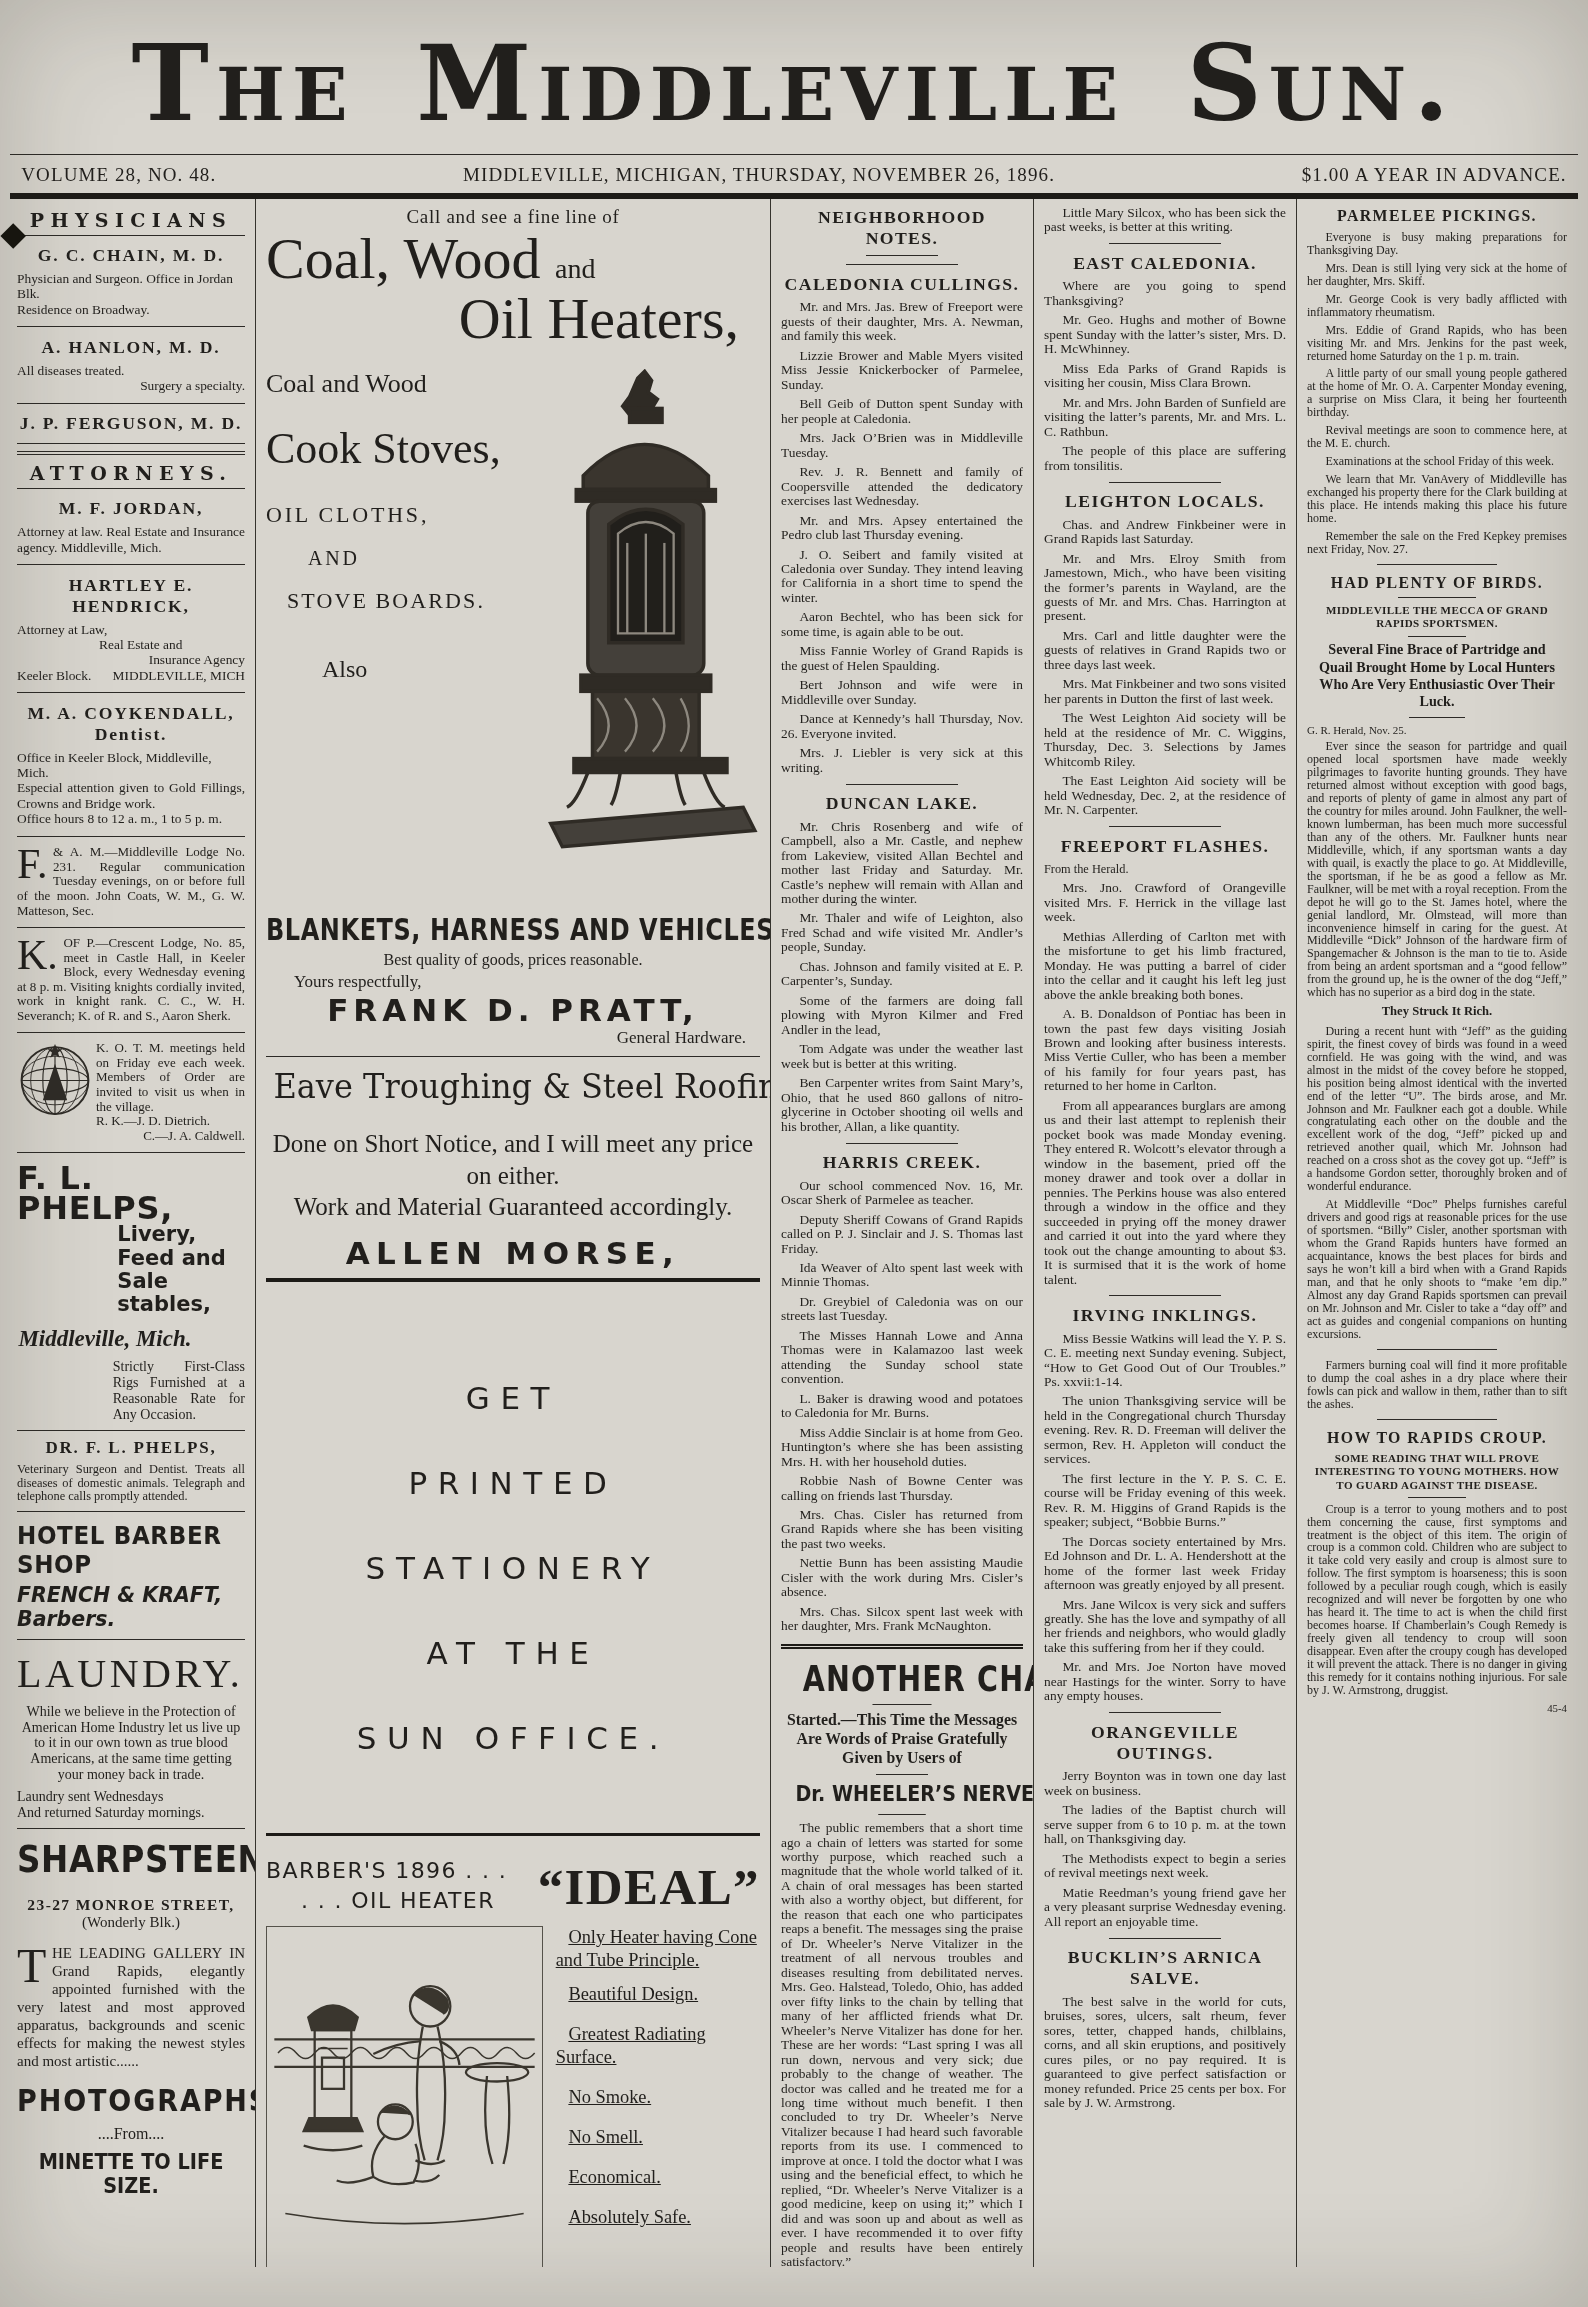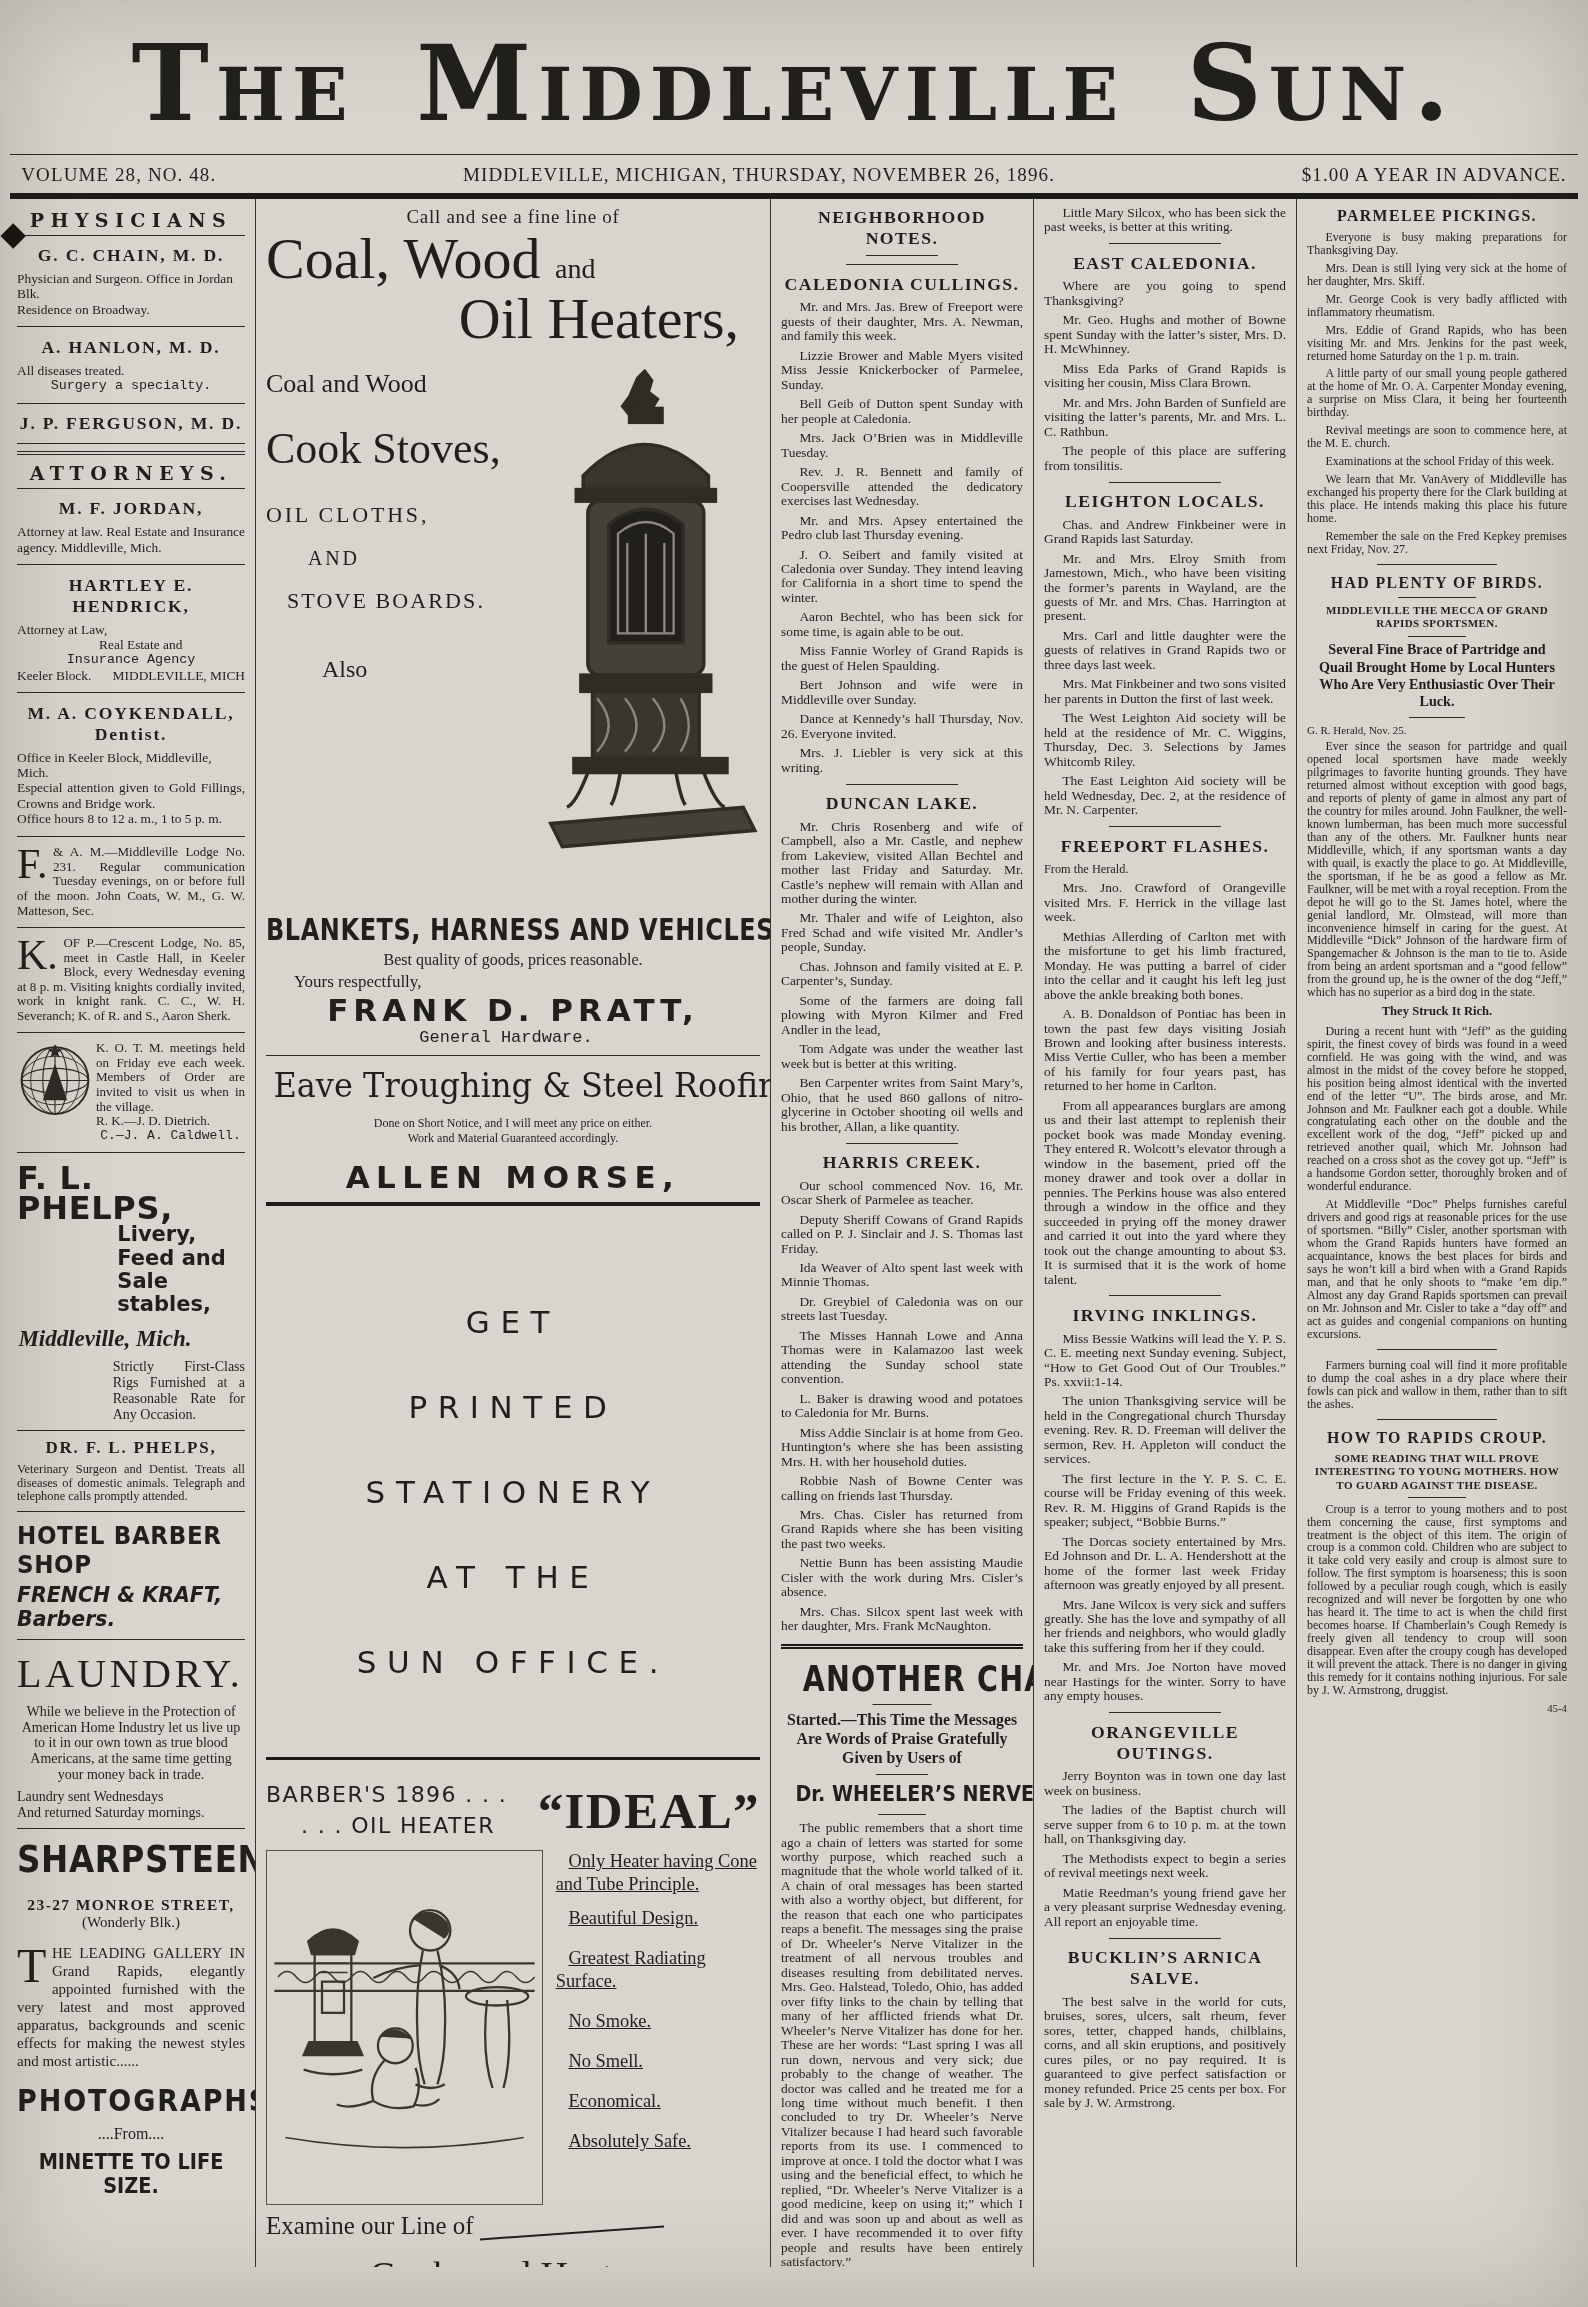--- a/index.html
+++ b/index.html
@@ -17,21 +17,21 @@
   .dateline .mid{flex:1;text-align:center;}
   
   .cols{display:flex;height:2068px;padding:0 7px;}
   .col{overflow:hidden;padding:7px 10px 0 10px;box-sizing:border-box;}
   .col + .col{border-left:1.4px solid #35332d;}
   .c1{width:248px;}
   .c2{width:515px;}
   .c3{width:263px;}
   .c4{width:263px;}
   .c5{width:281px;}
-  .ctr{text-align:center;} .rt{text-align:center;font-family:Liberation Mono, monospace;} .just{text-align:justify;}
+  .ctr{text-align:center;} .rt{text-align:right;} .just{text-align:justify;}
   hr.full{border:none;border-top:1.4px solid #2c2a26;margin:8.5px 0;}
   hr.thick{border:none;border-top:4.2px solid #1d1b17;margin:7px 0;}
   
   .c1{font-size:13.4px;}
   .dirhead{font-family:"DejaVu Serif",serif;font-weight:700;font-size:19px;letter-spacing:6.4px;
            text-align:center;padding:2.8px 0 4.2px;border-bottom:1.4px solid #2c2a26;}
   .dirhead.att{border-top:4.2px double #2c2a26;margin-top:7px;padding-top:7px;}
   .card{padding:9.2px 0;border-bottom:1.4px solid #2c2a26;}
   .cname{text-align:center;font-weight:700;font-size:17.6px;letter-spacing:1.8px;margin-bottom:5px;}
   .cbody{font-size:13.4px;line-height:1.15;}
@@ -79,21 +79,21 @@
   .pl4{font-size:20px;letter-spacing:2.8px;margin:0 0 18.4px 42px;}
   .pl5{font-size:22px;letter-spacing:2.1px;margin:0 0 42px 21px;}
   .pl6{font-size:24px;margin-left:56px;}
   .stencil{font-family:"DejaVu Sans",sans-serif;font-weight:700;font-size:30px;letter-spacing:0.7px;
            transform:scaleX(.8);transform-origin:left;white-space:nowrap;margin-top:5.6px;}
   .quality{text-align:center;font-size:16px;margin-top:4.2px;}
   .yours{font-size:17px;margin:2.8px 0 0 28px;}
   .pratt-name{font-family:"DejaVu Sans",sans-serif;font-weight:700;font-size:31px;letter-spacing:5px;text-align:center;}
   .gen{font-size:17px;margin-right:14px;}
   .morse-head{font-family:"DejaVu Serif",serif;font-size:33px;text-align:center;transform:scaleX(.97);white-space:nowrap;margin-top:10px;}
-  .morse-body{text-align:center;font-size:12px;line-height:1.25;margin-top:11px;}
+  .morse-body{text-align:center;font-size:25px;line-height:1.25;margin-top:22px;}
   .morse-name{font-family:"DejaVu Sans",sans-serif;font-weight:700;font-size:31px;letter-spacing:6.4px;text-align:center;margin:12.7px 0 7px;}
   .sunad{padding:42px 0 28px;text-align:center;font-family:"DejaVu Sans",sans-serif;}
   .sunad div{font-size:31px;letter-spacing:10.6px;margin:49px 0;}
   .gardner{border-top:3.5px solid #1d1b17;padding-top:22px;}
   .g-top{display:flex;justify-content:space-between;align-items:flex-start;}
   .gh1{font-family:"DejaVu Sans",sans-serif;font-size:22px;letter-spacing:1.4px;}
   .gh2{font-family:"DejaVu Sans",sans-serif;font-size:22px;letter-spacing:1.4px;margin:5.6px 0 0 35px;}
   .g-ideal{font-size:51px;font-weight:700;letter-spacing:1.4px;}
   .g-mid{display:flex;gap:12.7px;margin-top:10px;}
   .kids{flex:0 0 275px;height:353px;border:1.4px solid #55524a;}

